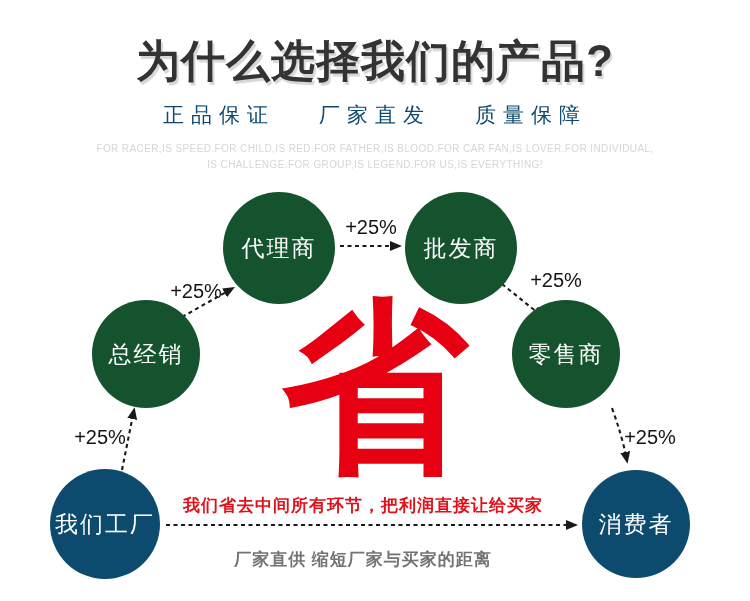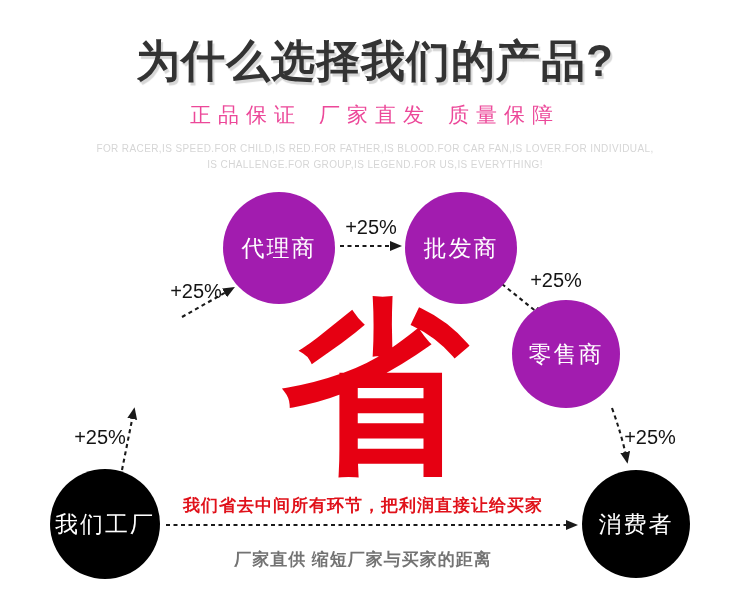--- a/index.html
+++ b/index.html
@@ -8,35 +8,35 @@
     font-family:Liberation Sans, sans-serif;overflow:hidden;margin:8px auto;
   }
   
   .title{
     position:absolute;top:24px;left:0;width:100%;text-align:center;
     font-size:44px;font-weight:800;color:#333333;letter-spacing:1px;
     text-shadow:2px 3px 1px rgba(0,0,0,0.16);
   }
   .subtitle{
     position:absolute;top:93px;left:0;width:100%;
-    display:flex;justify-content:center;gap:17px;
-    font-size:21px;color:#ec4899;letter-spacing:7px;font-weight:400;
+    display:flex;justify-content:center;gap:44px;
+    font-size:21px;color:#0c4a6e;letter-spacing:7px;font-weight:400;
   }
   .tagline{
     position:absolute;top:133px;left:0;width:100%;text-align:center;
     font-size:10px;line-height:1.6;color:#d6d6d6;letter-spacing:0.4px;
   }
   
   .node{
     position:absolute;border-radius:50%;
     display:flex;align-items:center;justify-content:center;
     color:#ffffff;font-size:23px;letter-spacing:2px;font-weight:400;
   }
-  .node-blue{background:#a21caf;}
-  .node-red{background:#000000;}
+  .node-blue{background:#14532d;}
+  .node-red{background:#0c4a6e;}
   .node-factory    {left:50px; top:461px;width:110px;height:110px;}
   .node-distributor{left:92px; top:292px;width:108px;height:108px;}
   .node-agent      {left:223px;top:184px;width:112px;height:112px;}
   .node-wholesaler {left:405px;top:184px;width:112px;height:112px;}
   .node-retailer   {left:512px;top:292px;width:108px;height:108px;}
   .node-consumer   {left:582px;top:462px;width:108px;height:108px;}
   
   .save-char{
     position:absolute;left:275px;top:282px;width:200px;height:195px;
     font-size:186px;line-height:195px;font-weight:700;color:#e60012;
@@ -90,20 +90,23 @@
       <path d="M340,238 L394,238" marker-end="url(#ah)"></path>
       <path d="M502,276 L538,305" marker-end="url(#ah)"></path>
       <path d="M612,400 Q622,428 626,448" marker-end="url(#ah)"></path>
       <path d="M166,517 L570,517" marker-end="url(#ah)"></path>
     </g>
   </svg>
 
   <div class="node node-red node-factory">
     <span>我们工厂</span>
   </div>
+  <div class="node node-blue node-distributor">
+    <span>总经销</span>
+  </div>
   <div class="node node-blue node-agent">
     <span>代理商</span>
   </div>
   <div class="node node-blue node-wholesaler">
     <span>批发商</span>
   </div>
   <div class="node node-blue node-retailer">
     <span>零售商</span>
   </div>
   <div class="node node-red node-consumer">

